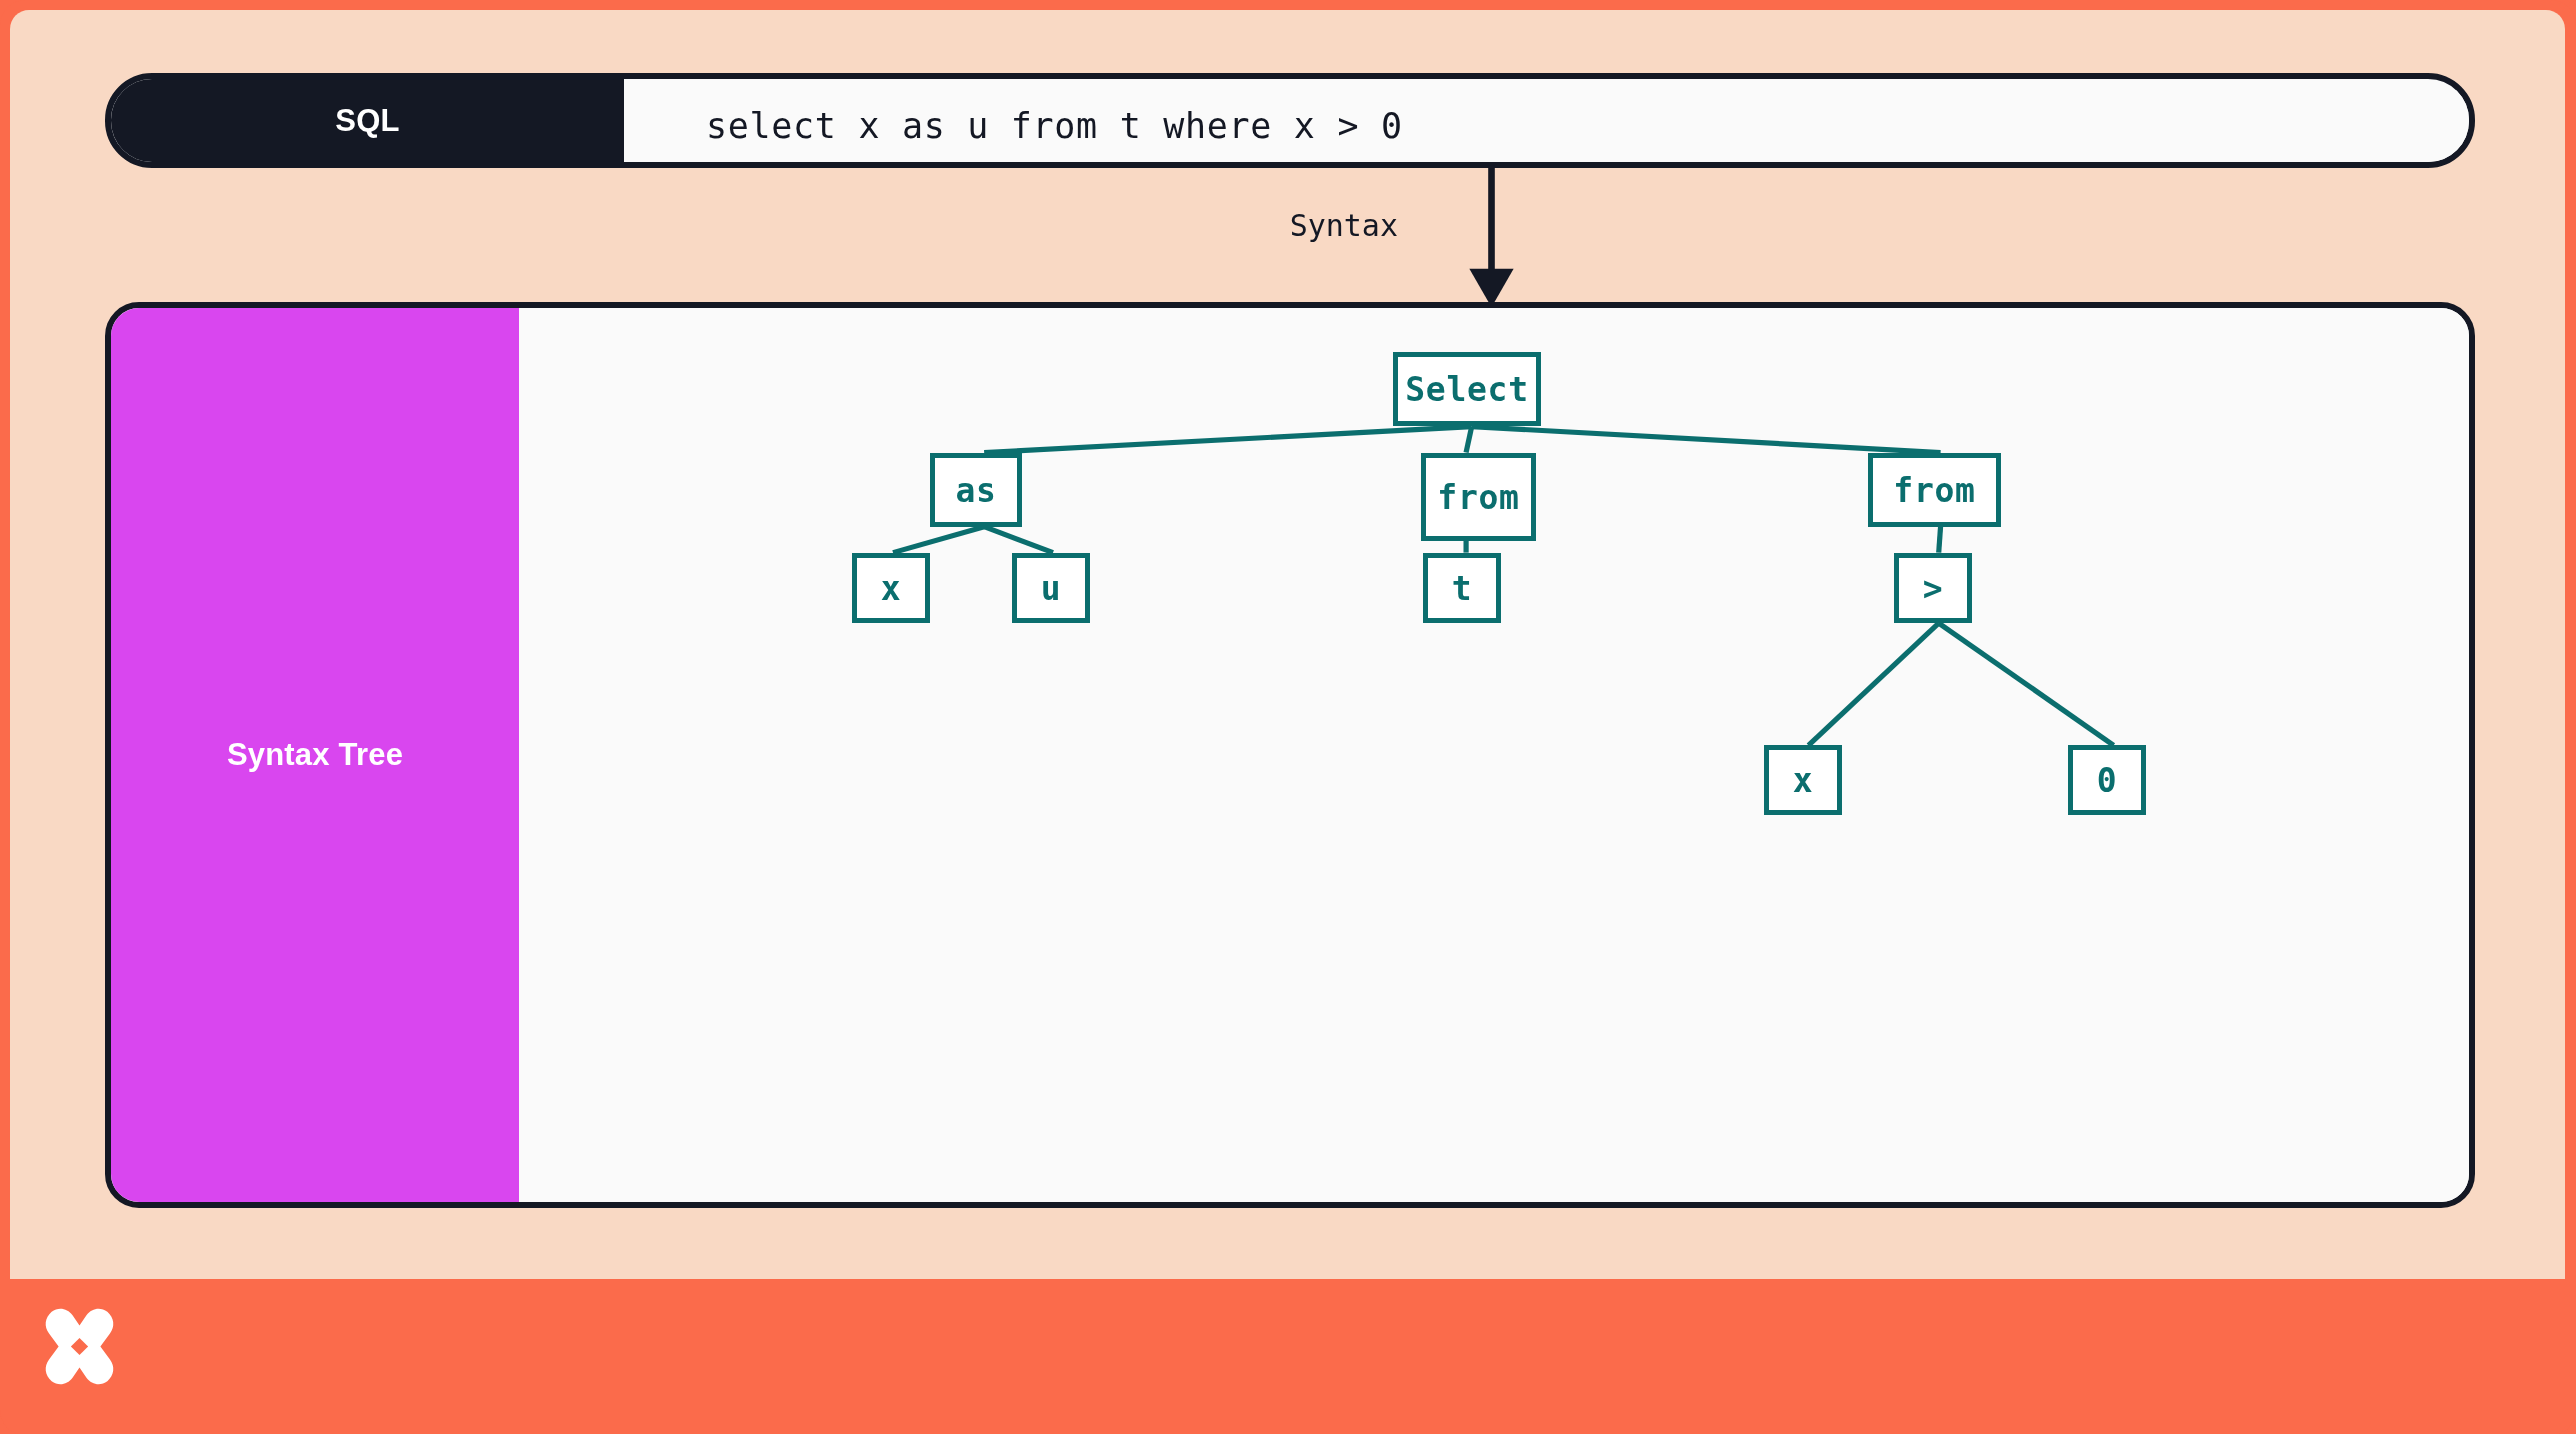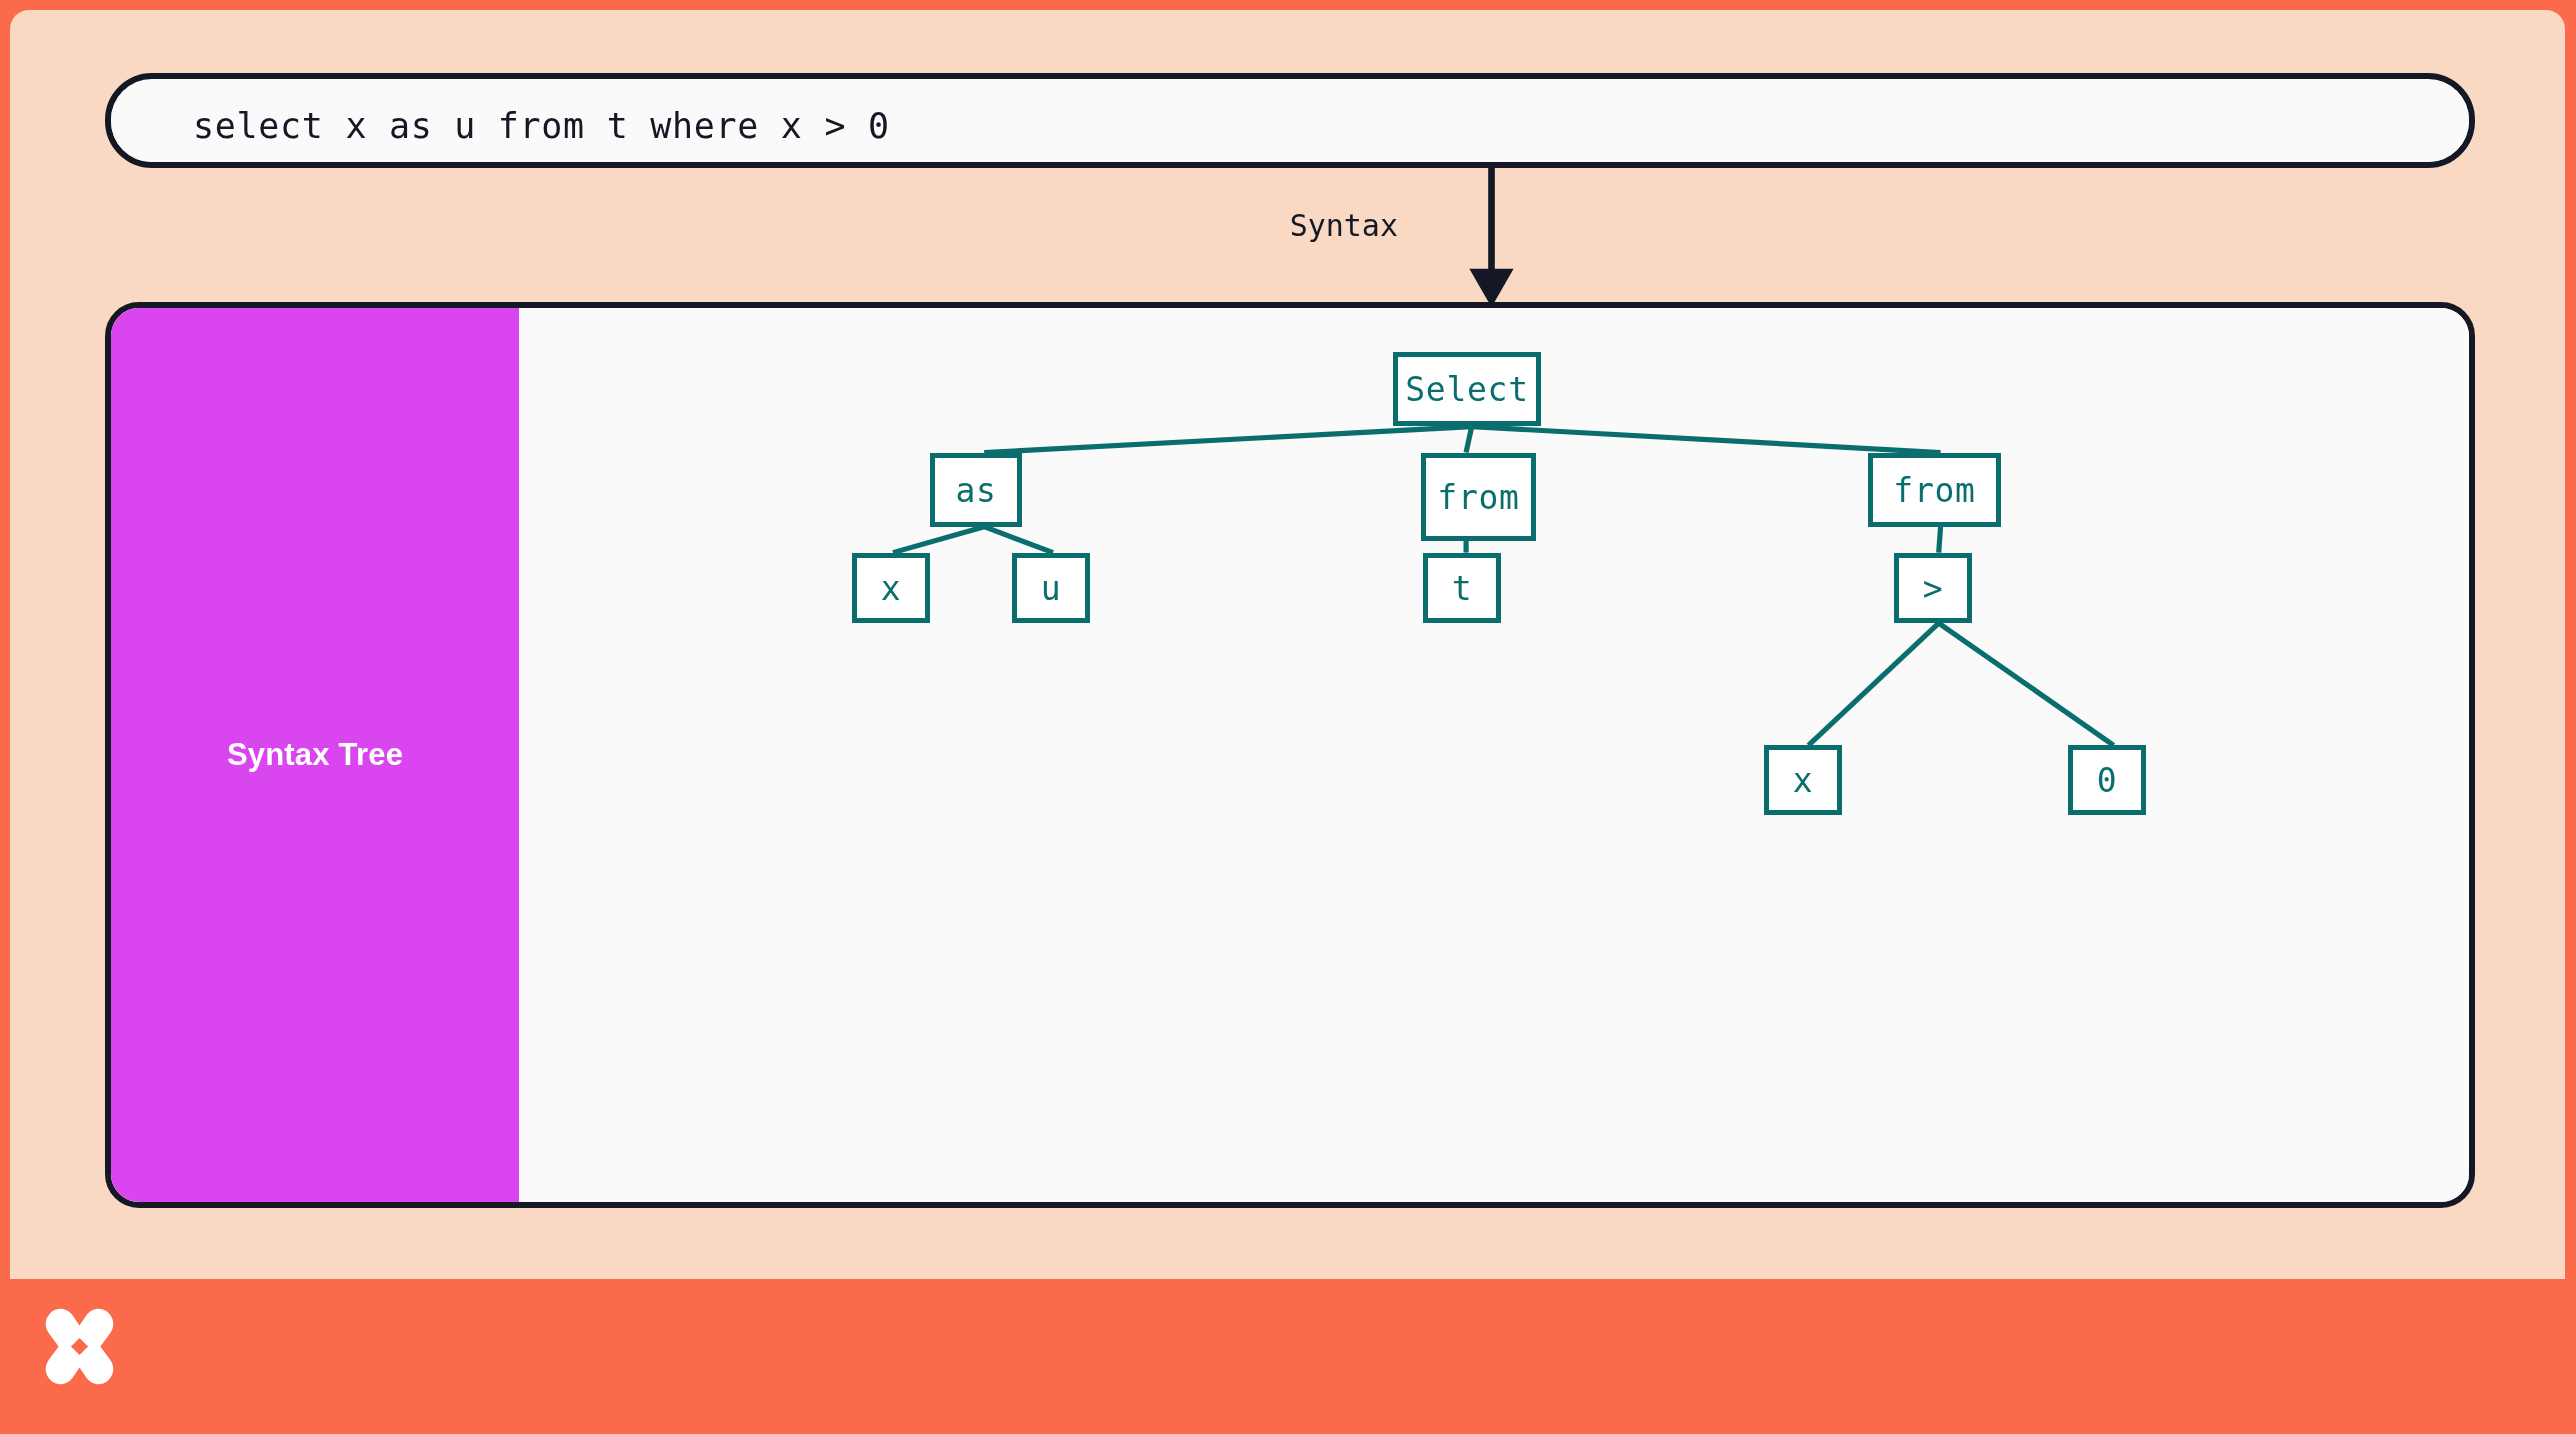--- a/index.html
+++ b/index.html
@@ -121,20 +121,21 @@
     position:absolute;
     background:#FFFFFF;
     border:5.2px solid #0B6E6E;
     display:flex;
     align-items:center;
     justify-content:center;
     font-family:"DejaVu Sans Mono", monospace;
     color:#0B6E6E;
     font-size:33px;
     letter-spacing:0.7px;
+    font-weight:bold;
   }
 
   
   .footer{
     position:absolute;
     left:0; top:1279px;
     width:2576px; height:156px;
     background:#FB6B4B;
     display:flex;
     align-items:center;
@@ -158,20 +159,21 @@
   }
 </style>
 </head>
 <body>
 
 <div class="card">
 
   <div class="body-area"></div>
 
   <div class="sql-row">
+    <div class="sql-label">SQL</div>
     <div class="sql-value">select x as u from t where x &gt; 0</div>
   </div>
 
   <div class="parser-wrap">
     <div class="parser-label">Syntax</div>
     <svg class="parser-arrow" width="59" height="145" viewBox="0 0 80 195">
       <line x1="40" y1="0" x2="40" y2="160" stroke="#141824" stroke-width="9"></line>
       <polygon points="40,192 10,140 70,140" fill="#141824"></polygon>
     </svg>
   </div>

